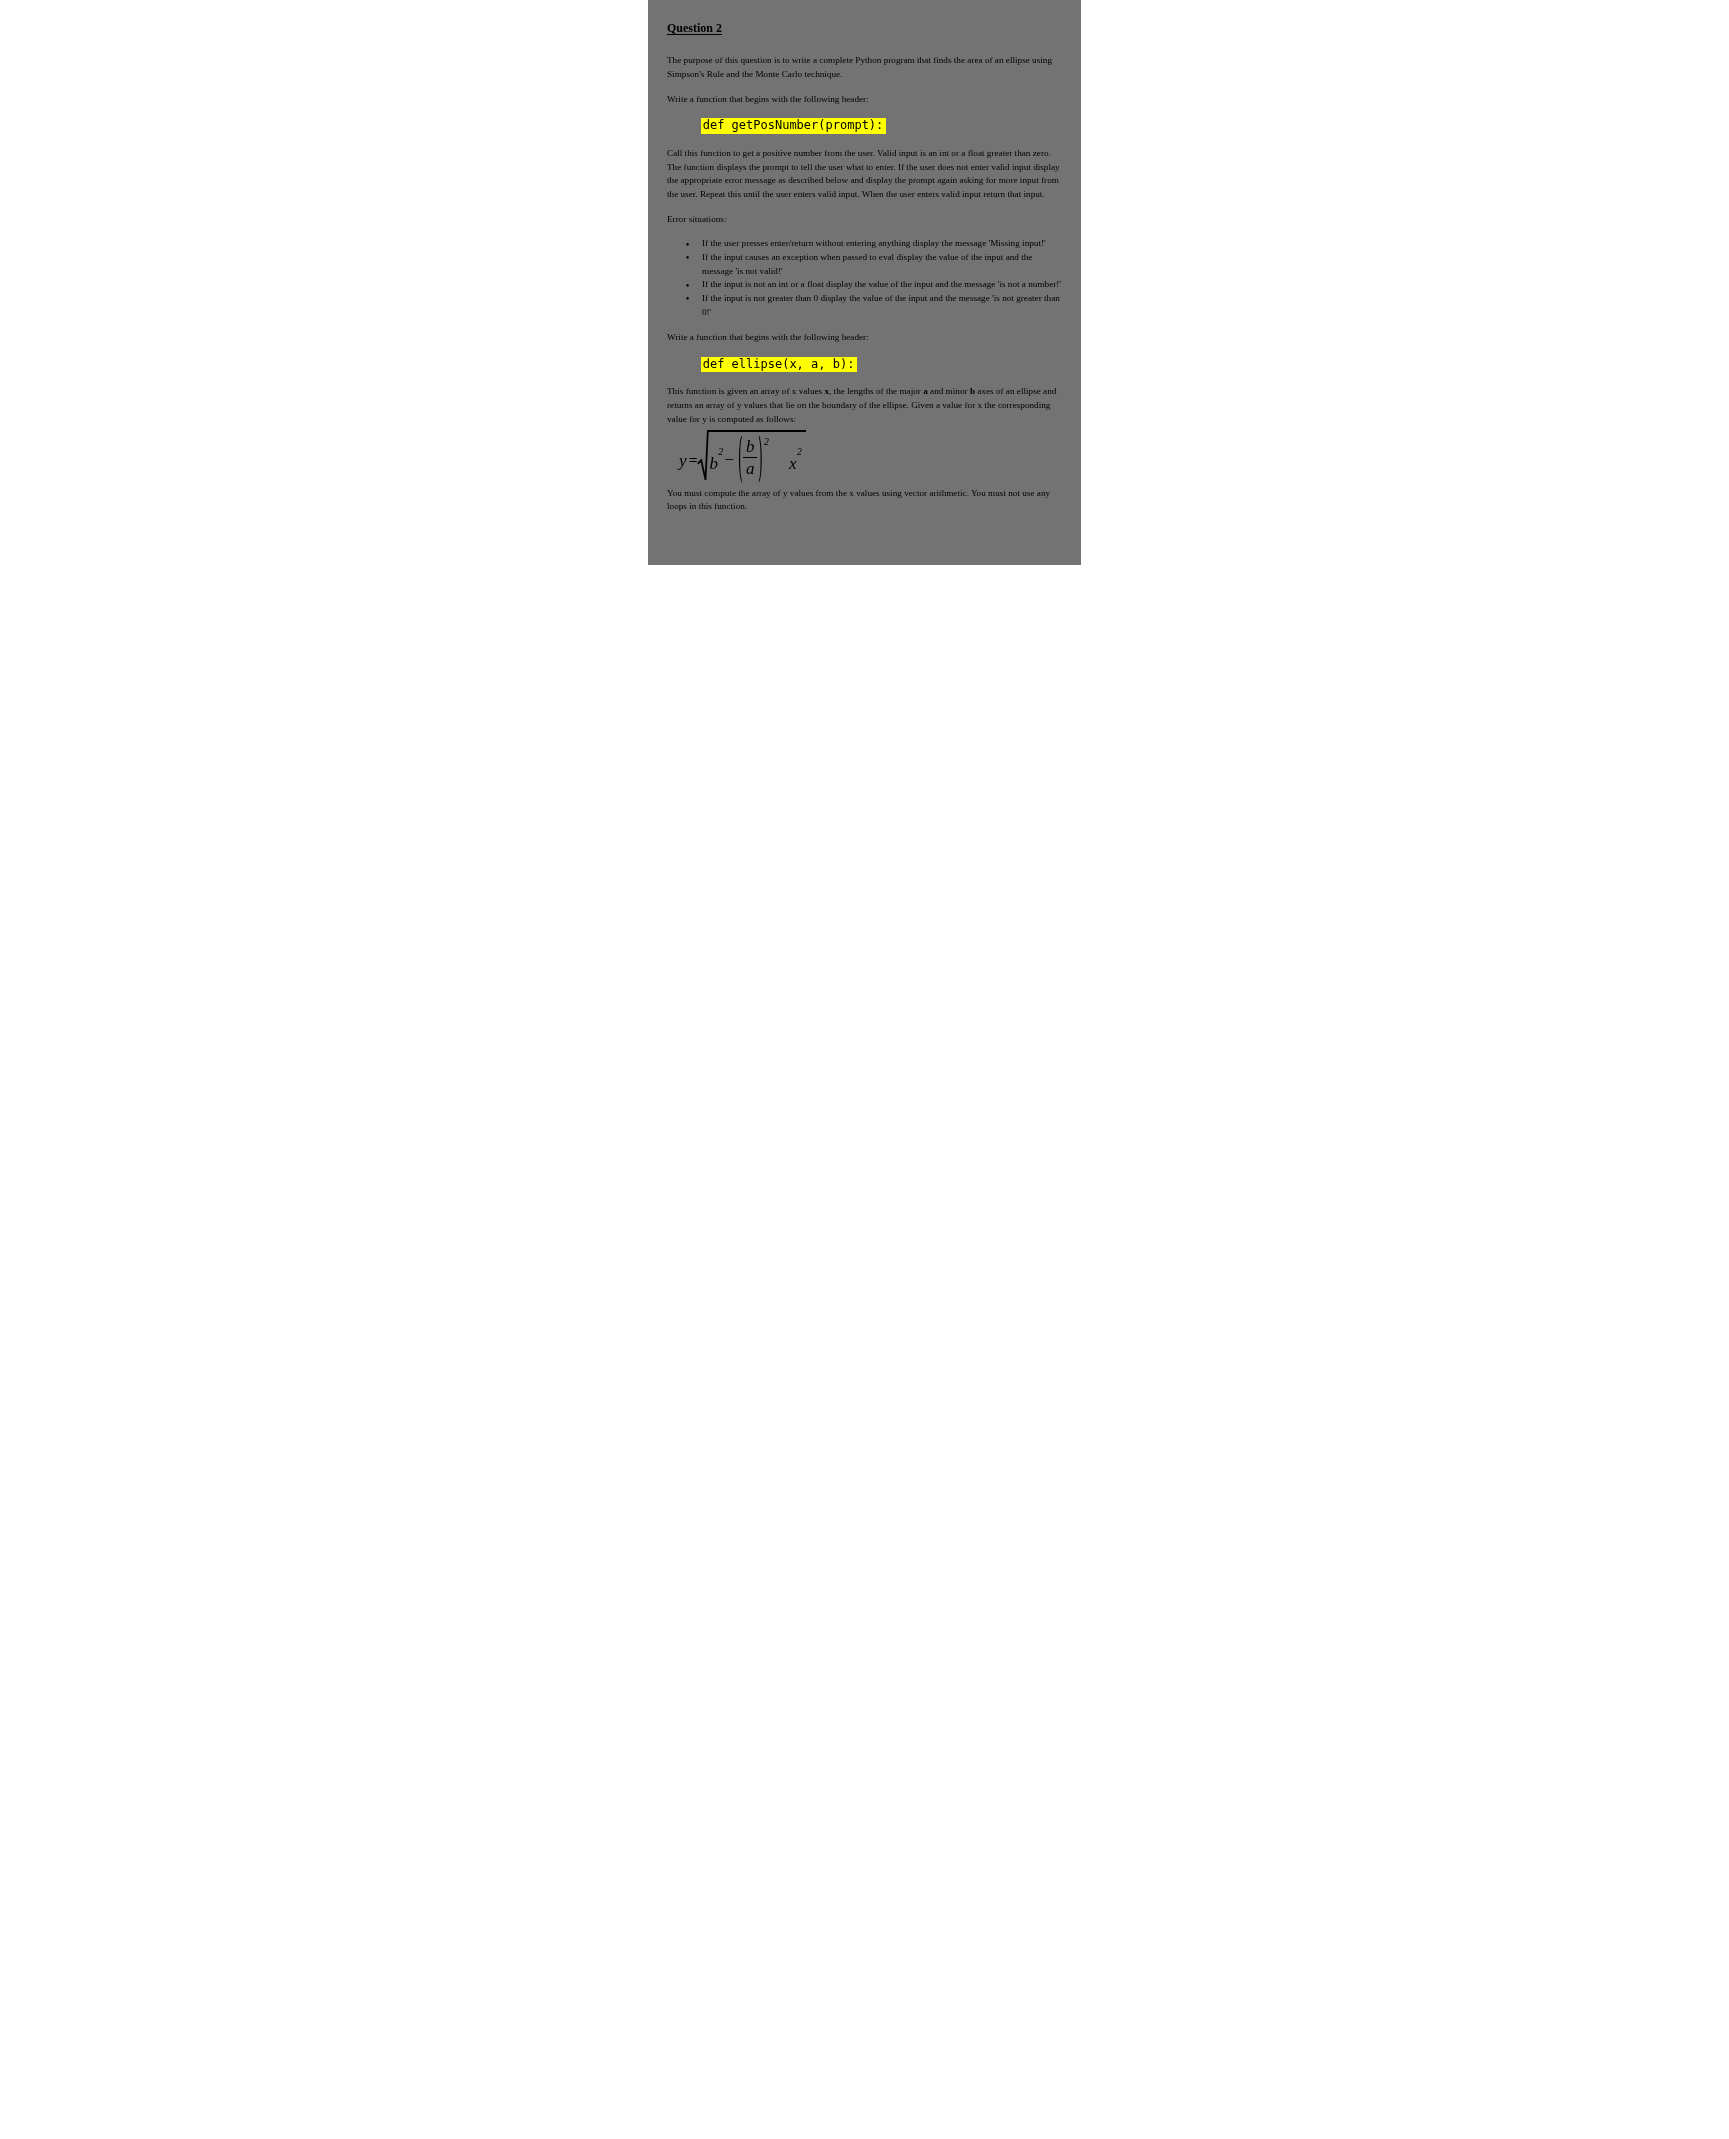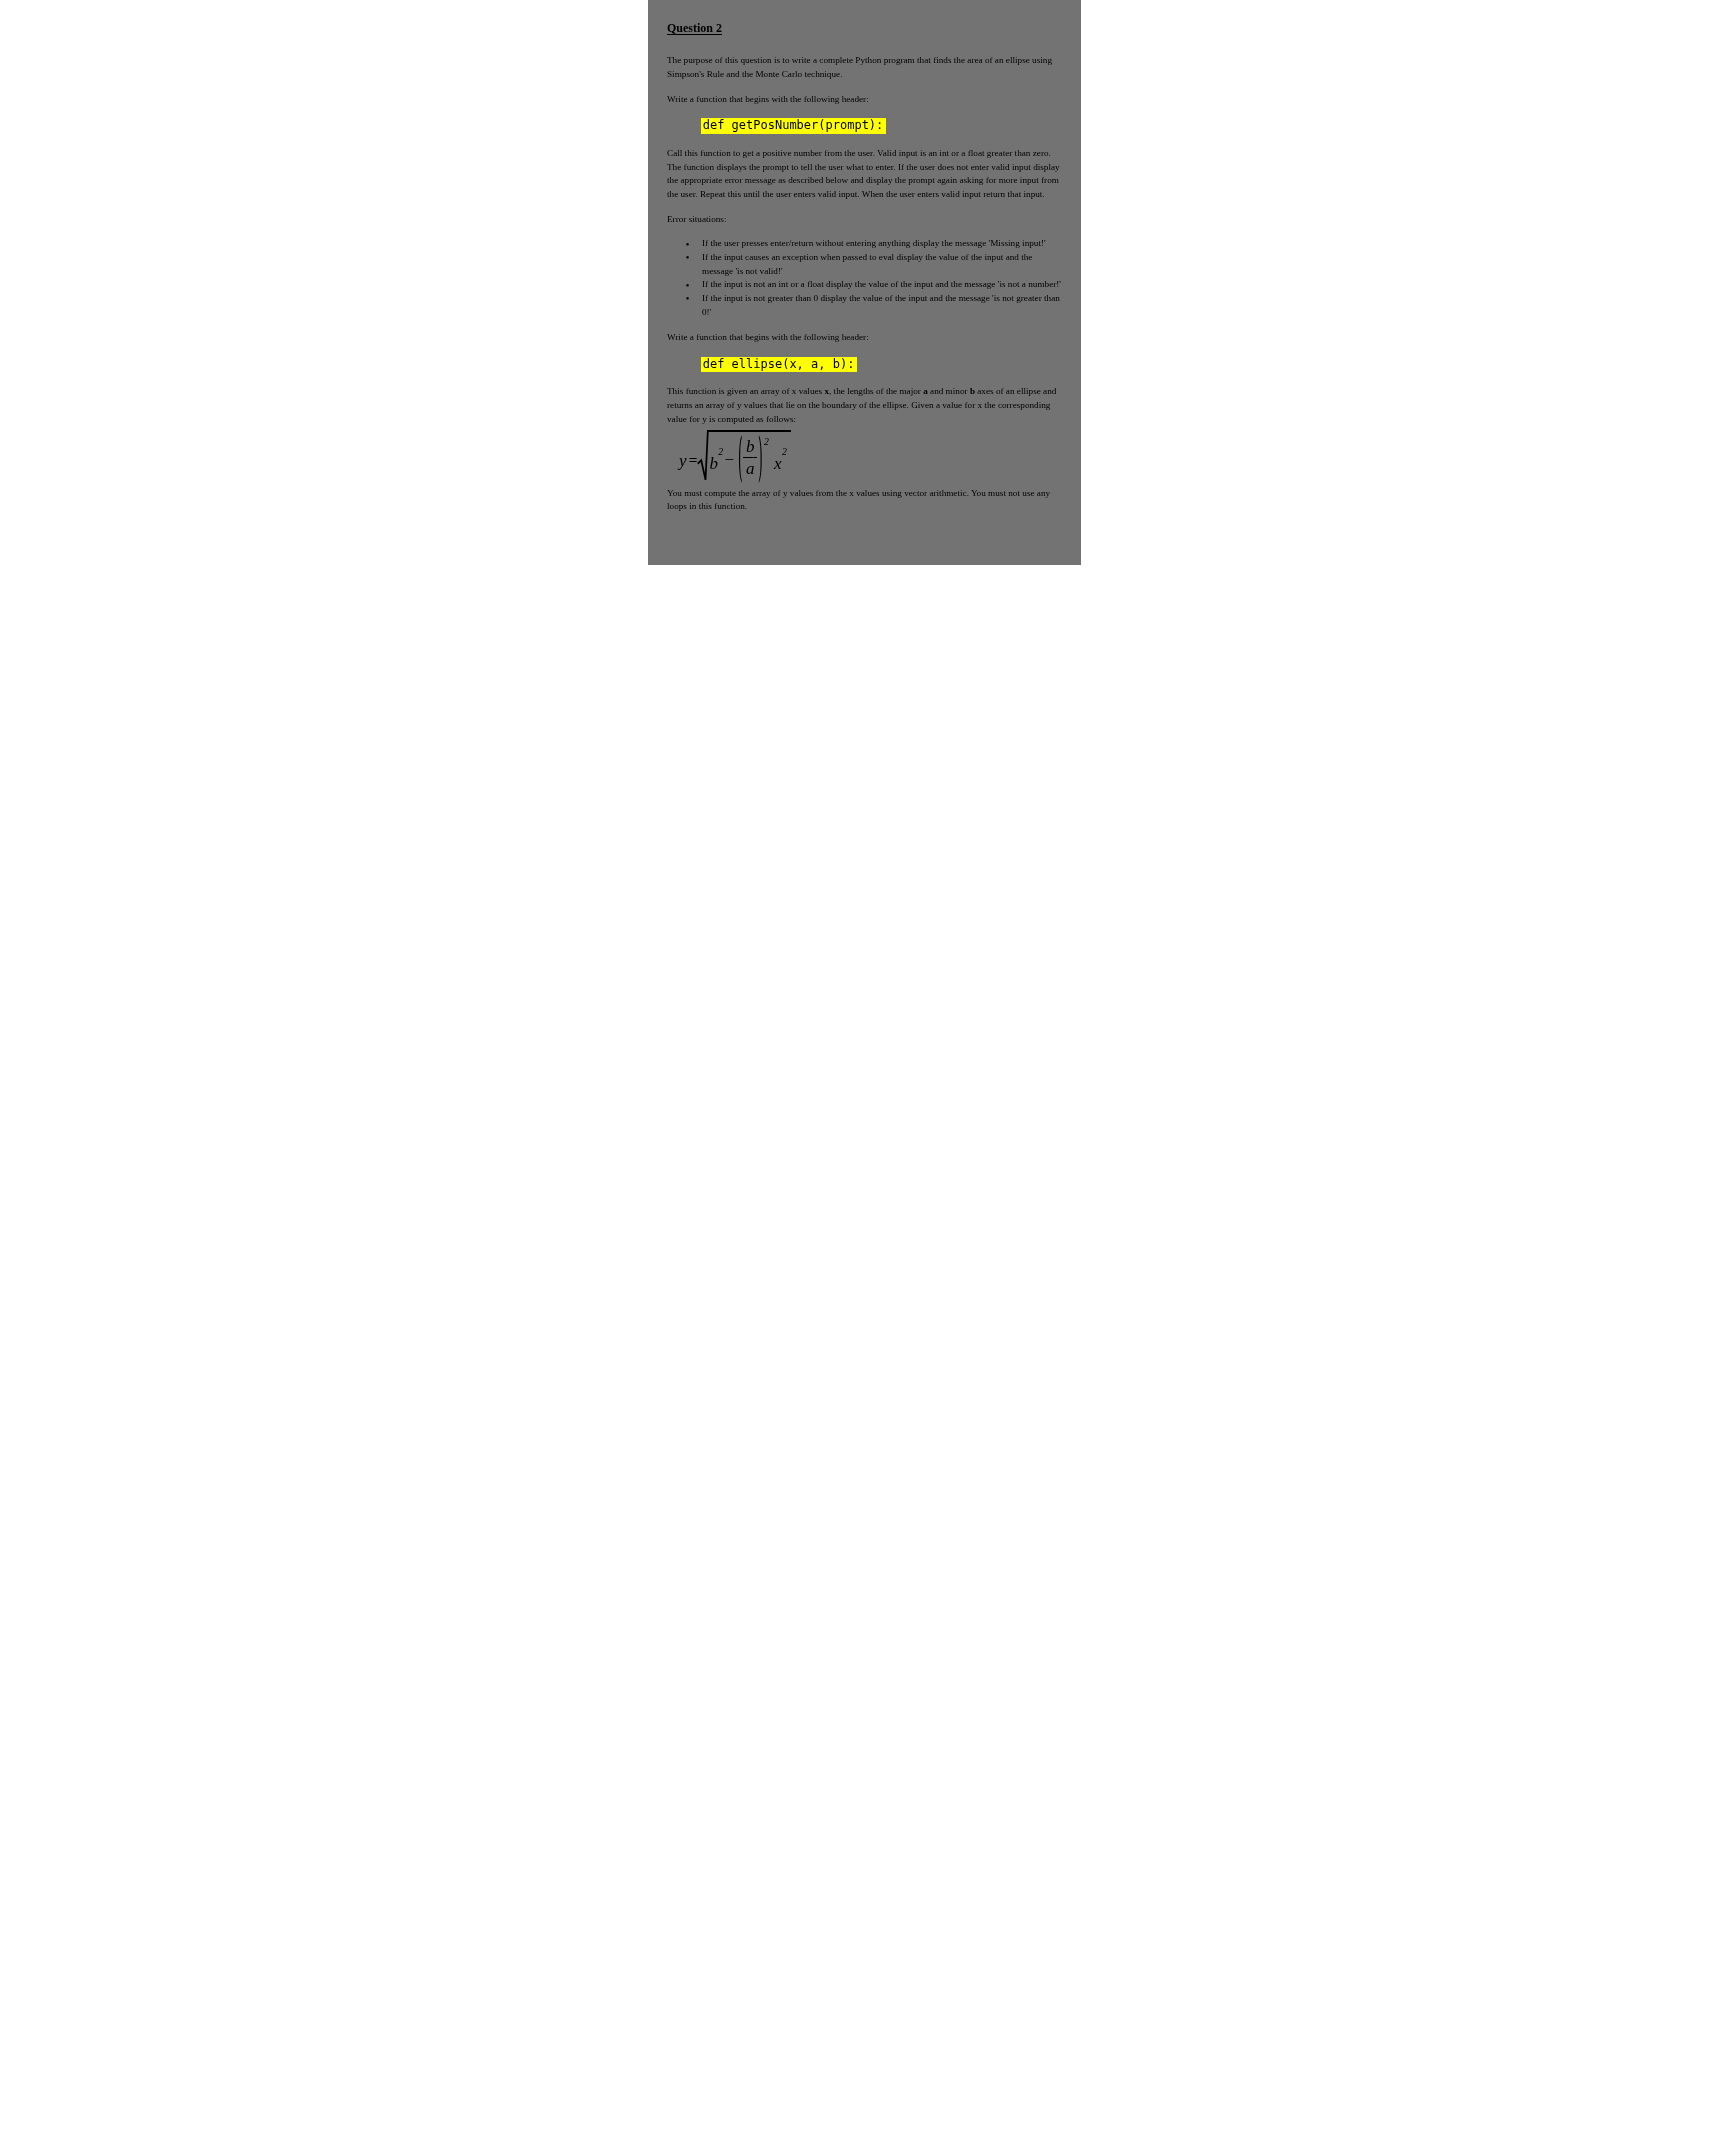--- a/index.html
+++ b/index.html
@@ -102,21 +102,21 @@
   .f-group{display:flex;align-items:center;margin-top:0.9px;}
   .f-paren{
     display:inline-block;
     font:22px/1 "DejaVu Serif",serif;
     transform:scale(0.55,2.4);
   }
   .f-frac{display:inline-flex;flex-direction:column;align-items:center;margin:0 -1.3px;}
   .f-num{border-bottom:1.3px solid #000;padding:0 2.6px 2.1px 2.6px;}
   .f-den{padding-top:2.1px;}
   sup.f-gsup{top:-16.3px;margin-left:-0.4px;}
-  .f-xsq{margin-top:13px;margin-left:5px;white-space:nowrap;}
+  .f-xsq{margin-top:13px;margin-left:20px;white-space:nowrap;}
 </style>
 </head>
 <body>
 
 <div class="page">
 
   <h1 class="doc-title">Question 2</h1>
 
   <p><span>The purpose of this question is to write a complete Python program that finds the area of an ellipse using Simpson's Rule and the Monte Carlo technique.</span></p>
 

